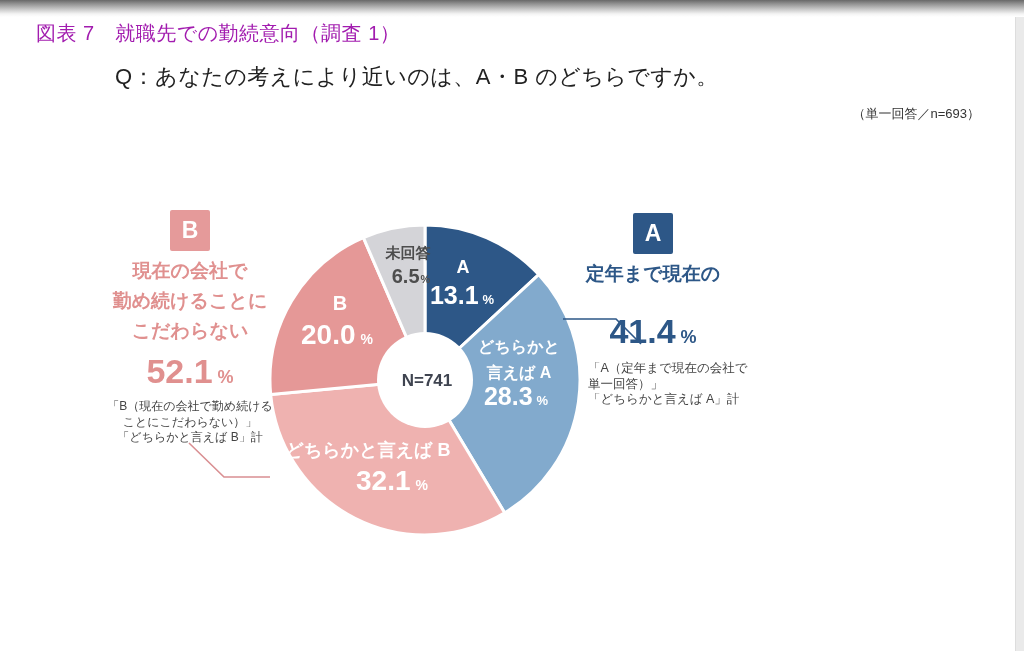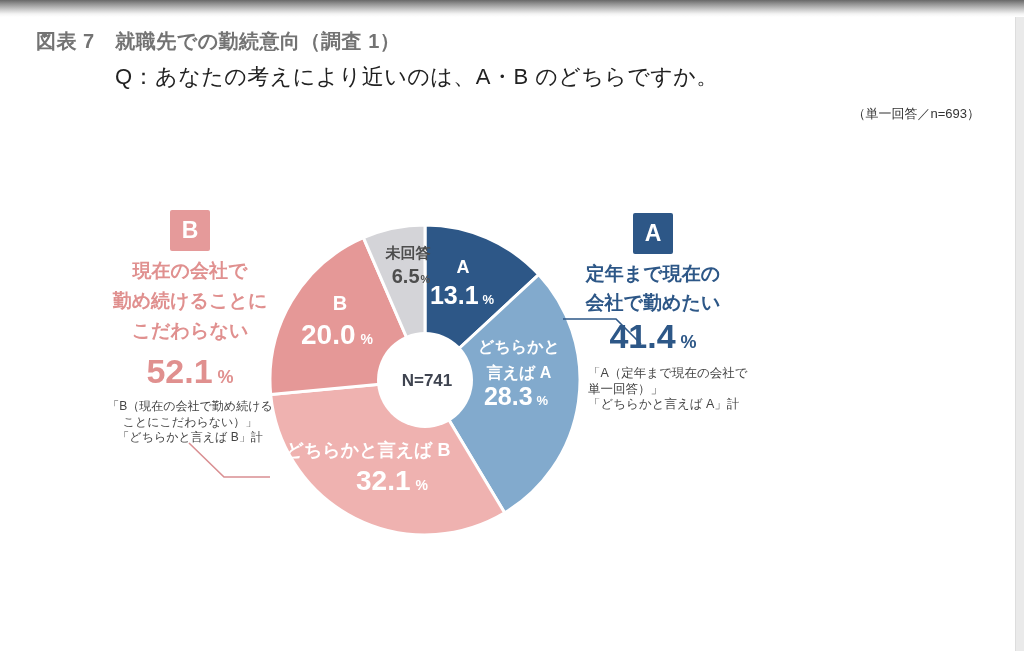--- a/index.html
+++ b/index.html
@@ -9,22 +9,22 @@
   }
   .top-edge{
     position:absolute;left:0;top:0;width:1024px;height:17px;
     background:linear-gradient(180deg,#686868 0%,#8a8a8a 18%,#c9c9c9 55%,#f4f4f4 82%,#ffffff 100%);
   }
   .right-edge{
     position:absolute;left:1015px;top:17px;width:9px;height:634px;
     background:#eaeaea;border-left:1px solid #dddddd;box-sizing:border-box;
   }
   .title{
-    position:absolute;left:36px;top:28px;margin:0;
-    font-size:20px;font-weight:bold;color:#737373;letter-spacing:.5px;white-space:nowrap;
+    position:absolute;left:36px;top:20px;margin:0;
+    font-size:20px;font-weight:normal;color:#a21caf;letter-spacing:.5px;white-space:nowrap;
   }
   .question{
     position:absolute;left:99px;top:62px;
     font-size:22px;color:#222222;letter-spacing:.5px;white-space:nowrap;margin-left:16px;
   }
   .note{
     position:absolute;right:44px;top:105px;
     font-size:13px;color:#333333;white-space:nowrap;
   }
   .chart-svg{position:absolute;left:0;top:0;z-index:1;}
@@ -37,21 +37,21 @@
     display:flex;align-items:center;justify-content:center;
     color:#ffffff;font-size:23px;font-weight:bold;
   }
   .badge-b{background:var(--pink-badge);}
   .badge-a{background:var(--navy);}
   .heading{margin-top:5px;font-weight:bold;white-space:nowrap;}
   .heading-b{font-size:19px;line-height:30px;color:var(--pink-text);}
   .heading-a{font-size:19px;line-height:29px;color:var(--navy);}
   .value{font-weight:bold;white-space:nowrap;}
   .value-b{margin-top:6px;font-size:34px;color:var(--pink-text);}
-  .value-a{font-size:34px;color:var(--navy);}
+  .value-a{margin-top:24px;font-size:34px;color:var(--navy);}
   .value .unit{font-size:18px;margin-left:5px;}
   .footnote{color:#444444;font-weight:normal;white-space:nowrap;}
   .footnote-b{margin-top:8px;font-size:12px;line-height:15.5px;text-align:center;}
   .footnote-a{margin-top:10px;font-size:12.5px;line-height:15.5px;text-align:left;padding-left:5px;}
 </style>
 </head>
 <body>
 
 <div class="page">
 
@@ -99,21 +99,20 @@
       <div>「B（現在の会社で勤め続ける</div>
       <div>ことにこだわらない）」</div>
       <div>「どちらかと言えば B」計</div>
     </div>
   </div>
 
   <div class="callout callout-a">
     <div class="badge badge-a">A</div>
     <div class="heading heading-a">
       <div>定年まで現在の</div>
-      <div>会社で勤めたい</div>
     </div>
     <div class="value value-a">
       <span>41.4</span><span class="unit">%</span>
     </div>
     <div class="footnote footnote-a">
       <div>「A（定年まで現在の会社で</div>
       <div>単一回答）」</div>
       <div>「どちらかと言えば A」計</div>
     </div>
   </div>

